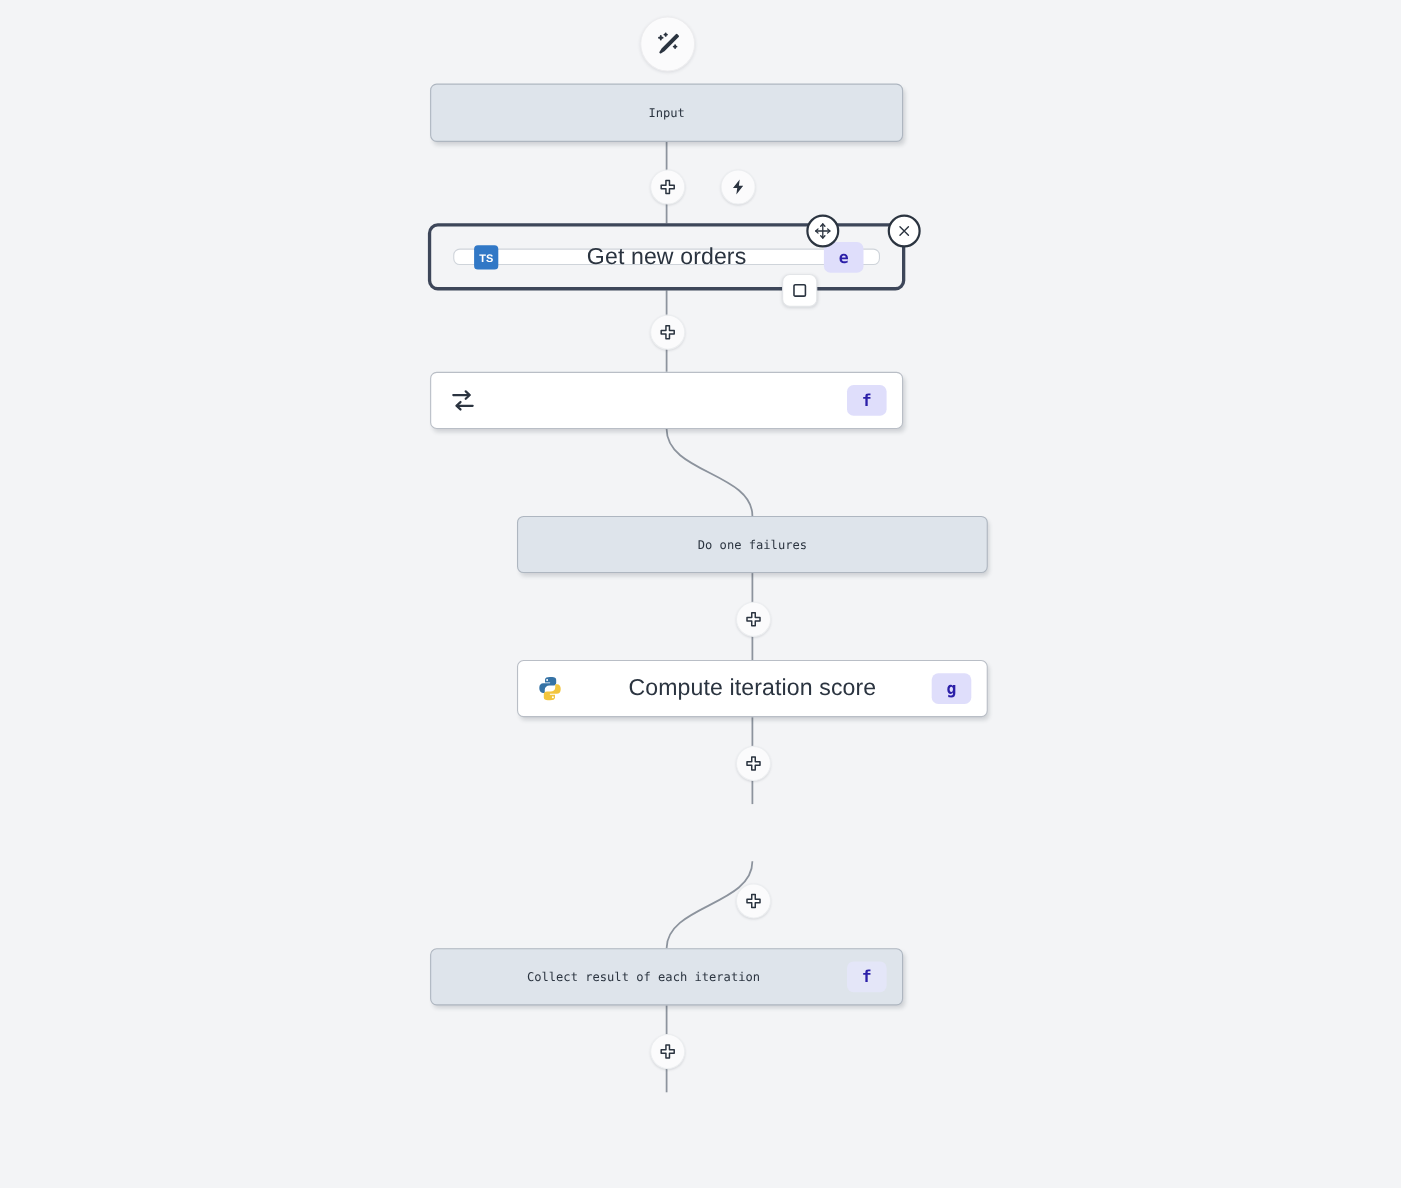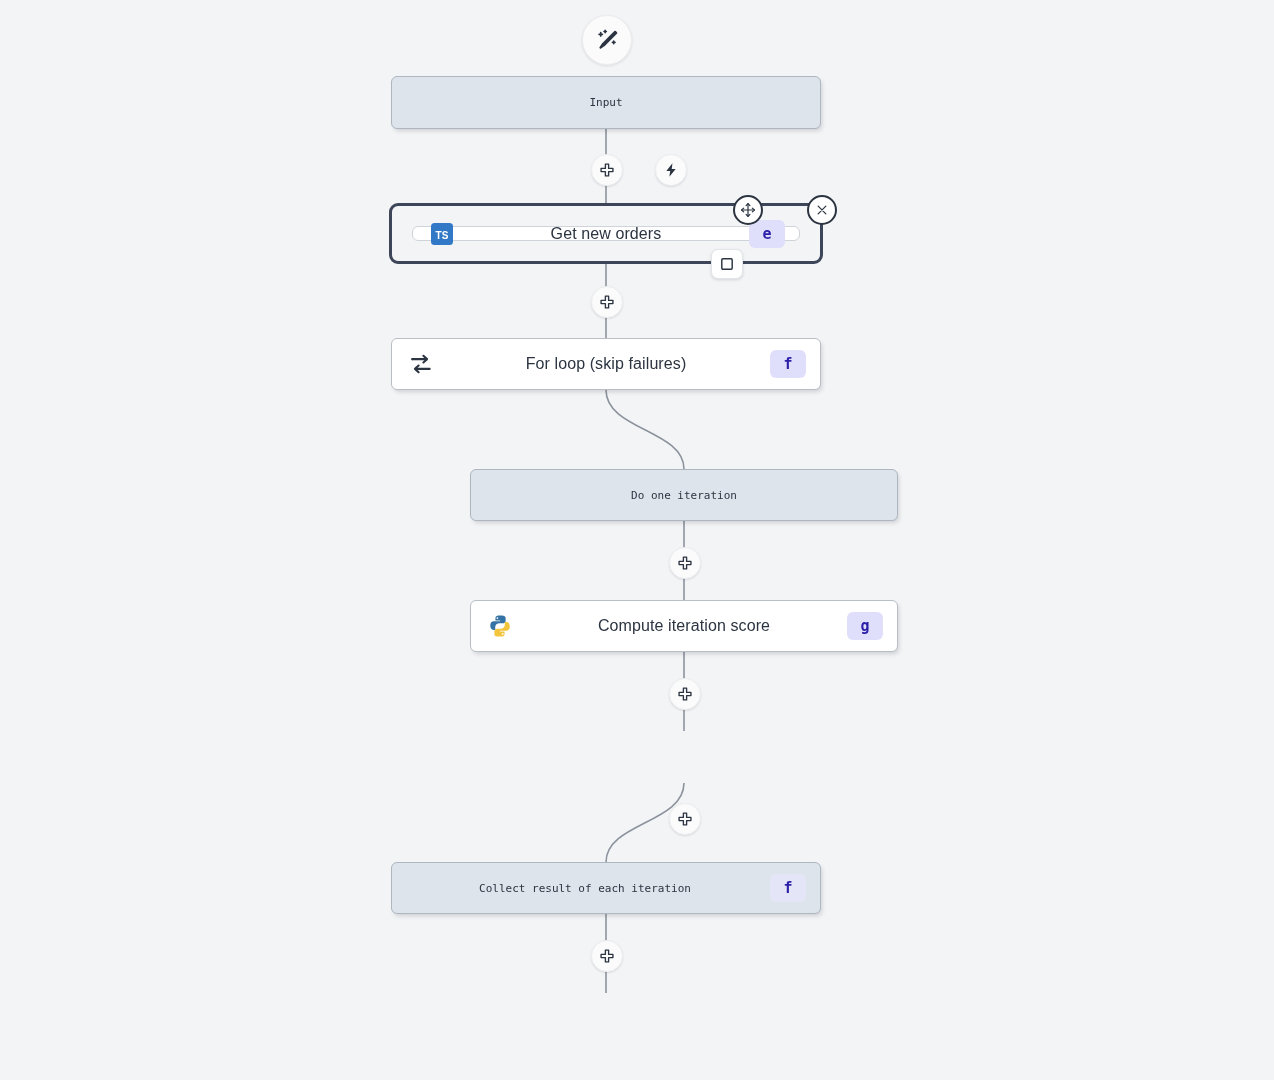--- a/index.html
+++ b/index.html
@@ -44,21 +44,21 @@
     background: #dee4eb;
     border: 1px solid #aeb6c0;
   }
   .node.plain {
     background: #ffffff;
     border: 1px solid #9aa1ab;
   }
   .node-label {
     flex: 1 1 auto;
     text-align: center;
-    font-size: 16px;
+    font-size: 21px;
     color: #2b3440;
     letter-spacing: 0.1px;
     white-space: nowrap;
     overflow: hidden;
   }
   .node-label.mono {
     font-family: "DejaVu Sans Mono", "Liberation Mono", monospace;
     font-size: 11px;
     letter-spacing: 0px;
   }
@@ -265,26 +265,25 @@
   <div class="node" style="left:391px; top:338px; width:430px; height:52px;">
     <span class="node-icon">
       <svg width="26" height="26" viewBox="0 0 24 24" fill="none" stroke="#2b3440" stroke-width="1.9" stroke-linecap="round" stroke-linejoin="round">
         <path d="M4 7.5 h12.5 a2.2 2.2 0 0 1 0 0"></path>
         <path d="M14.2 4.4 L17.6 7.5 L14.2 10.6"></path>
         <path d="M20 16.5 h-12.5"></path>
         <path d="M9.8 13.4 L6.4 16.5 L9.8 19.6"></path>
         <path d="M4 7.5 a3 3 0 0 0 0 0"></path>
       </svg>
     </span>
-    <span class="node-label">For loop (skip failures)</span>
     <span class="badge">f</span>
   </div>
 
   <div class="node virtual" style="left:470px; top:469px; width:428px; height:52px;">
-    <span class="node-label mono">Do one iteration</span>
+    <span class="node-label mono">Do one failures</span>
   </div>
 
   <div class="dot-btn" style="left:669px; top:547px;">
     <span>
       <svg width="16" height="16" viewBox="0 0 20 20" fill="none" stroke="#2b3440" stroke-width="1.7" stroke-linejoin="round">
         <path d="M8 2.6 L12 2.6 L12 8 L17.4 8 L17.4 12 L12 12 L12 17.4 L8 17.4 L8 12 L2.6 12 L2.6 8 L8 8 Z" fill="#ffffff"></path>
       </svg>
     </span>
   </div>
 

